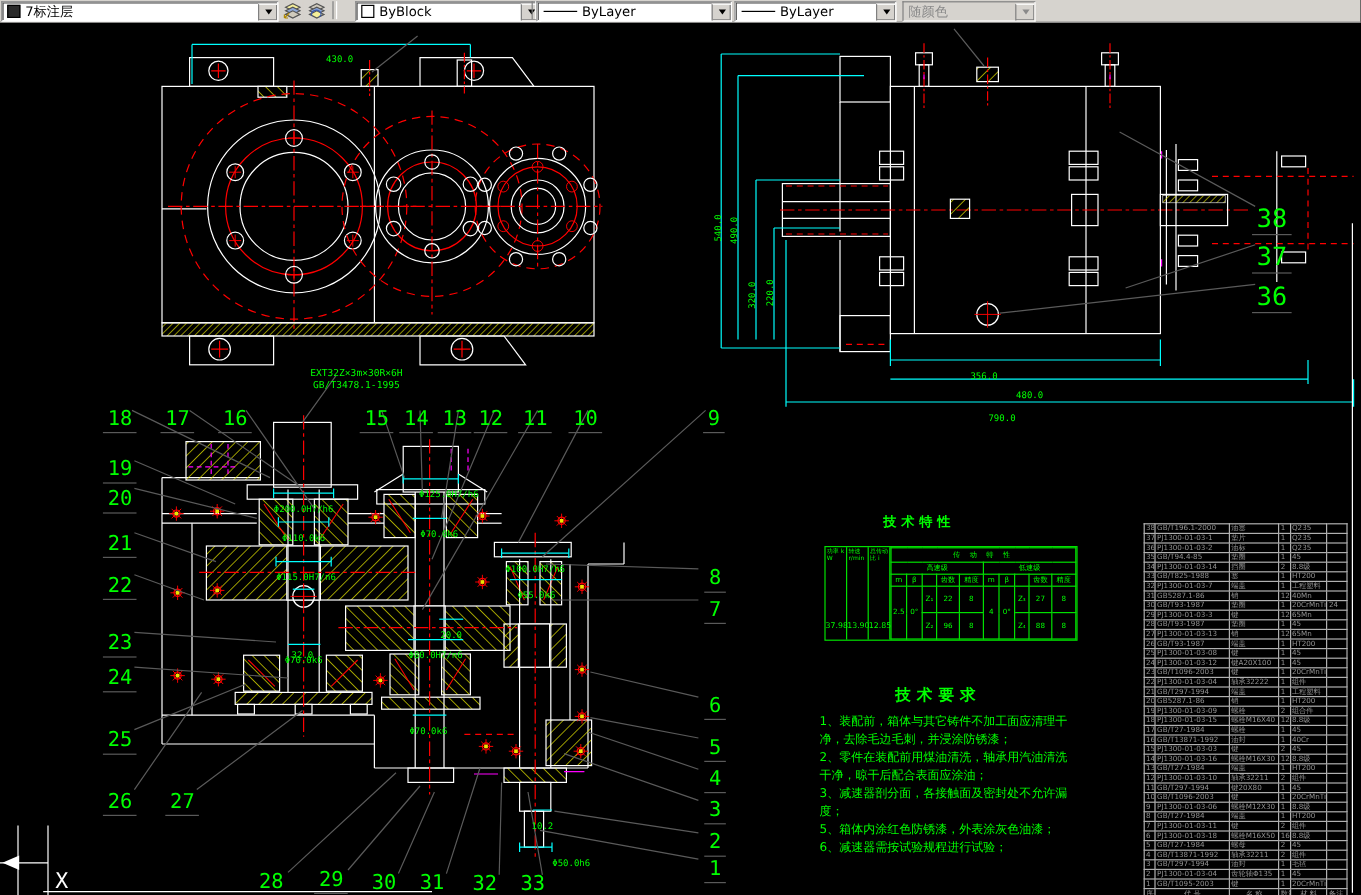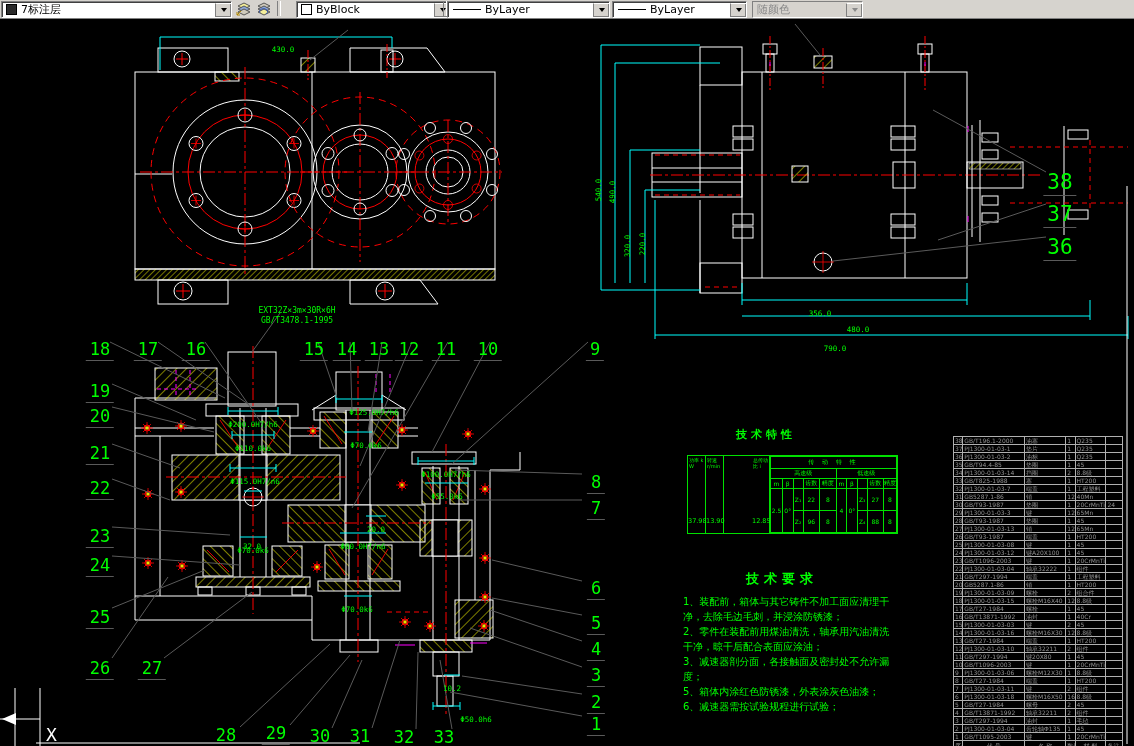--- a/index.html
+++ b/index.html
@@ -596,21 +596,21 @@
           <div class="tcol" style="width:18px;">
             <div class="tcol-h">功率 kW</div>
             <div class="tcol-v">37.98</div>
           </div>
 
           <div class="tcol" style="width:18px;">
             <div class="tcol-h">转速 r/min</div>
             <div class="tcol-v">13.90</div>
           </div>
 
-          <div class="tcol" style="width:18px;margin-left:28px;">
+          <div class="tcol" style="width:18px;">
             <div class="tcol-h">总传动比 i</div>
             <div class="tcol-v">12.85</div>
           </div>
         </div>
       <table>
         <tbody>
             <tr>
               <td colspan="10" style="height:11px;letter-spacing:3px;">传 动 特 性</td>
             </tr>
         <tr style="height:9px;">

